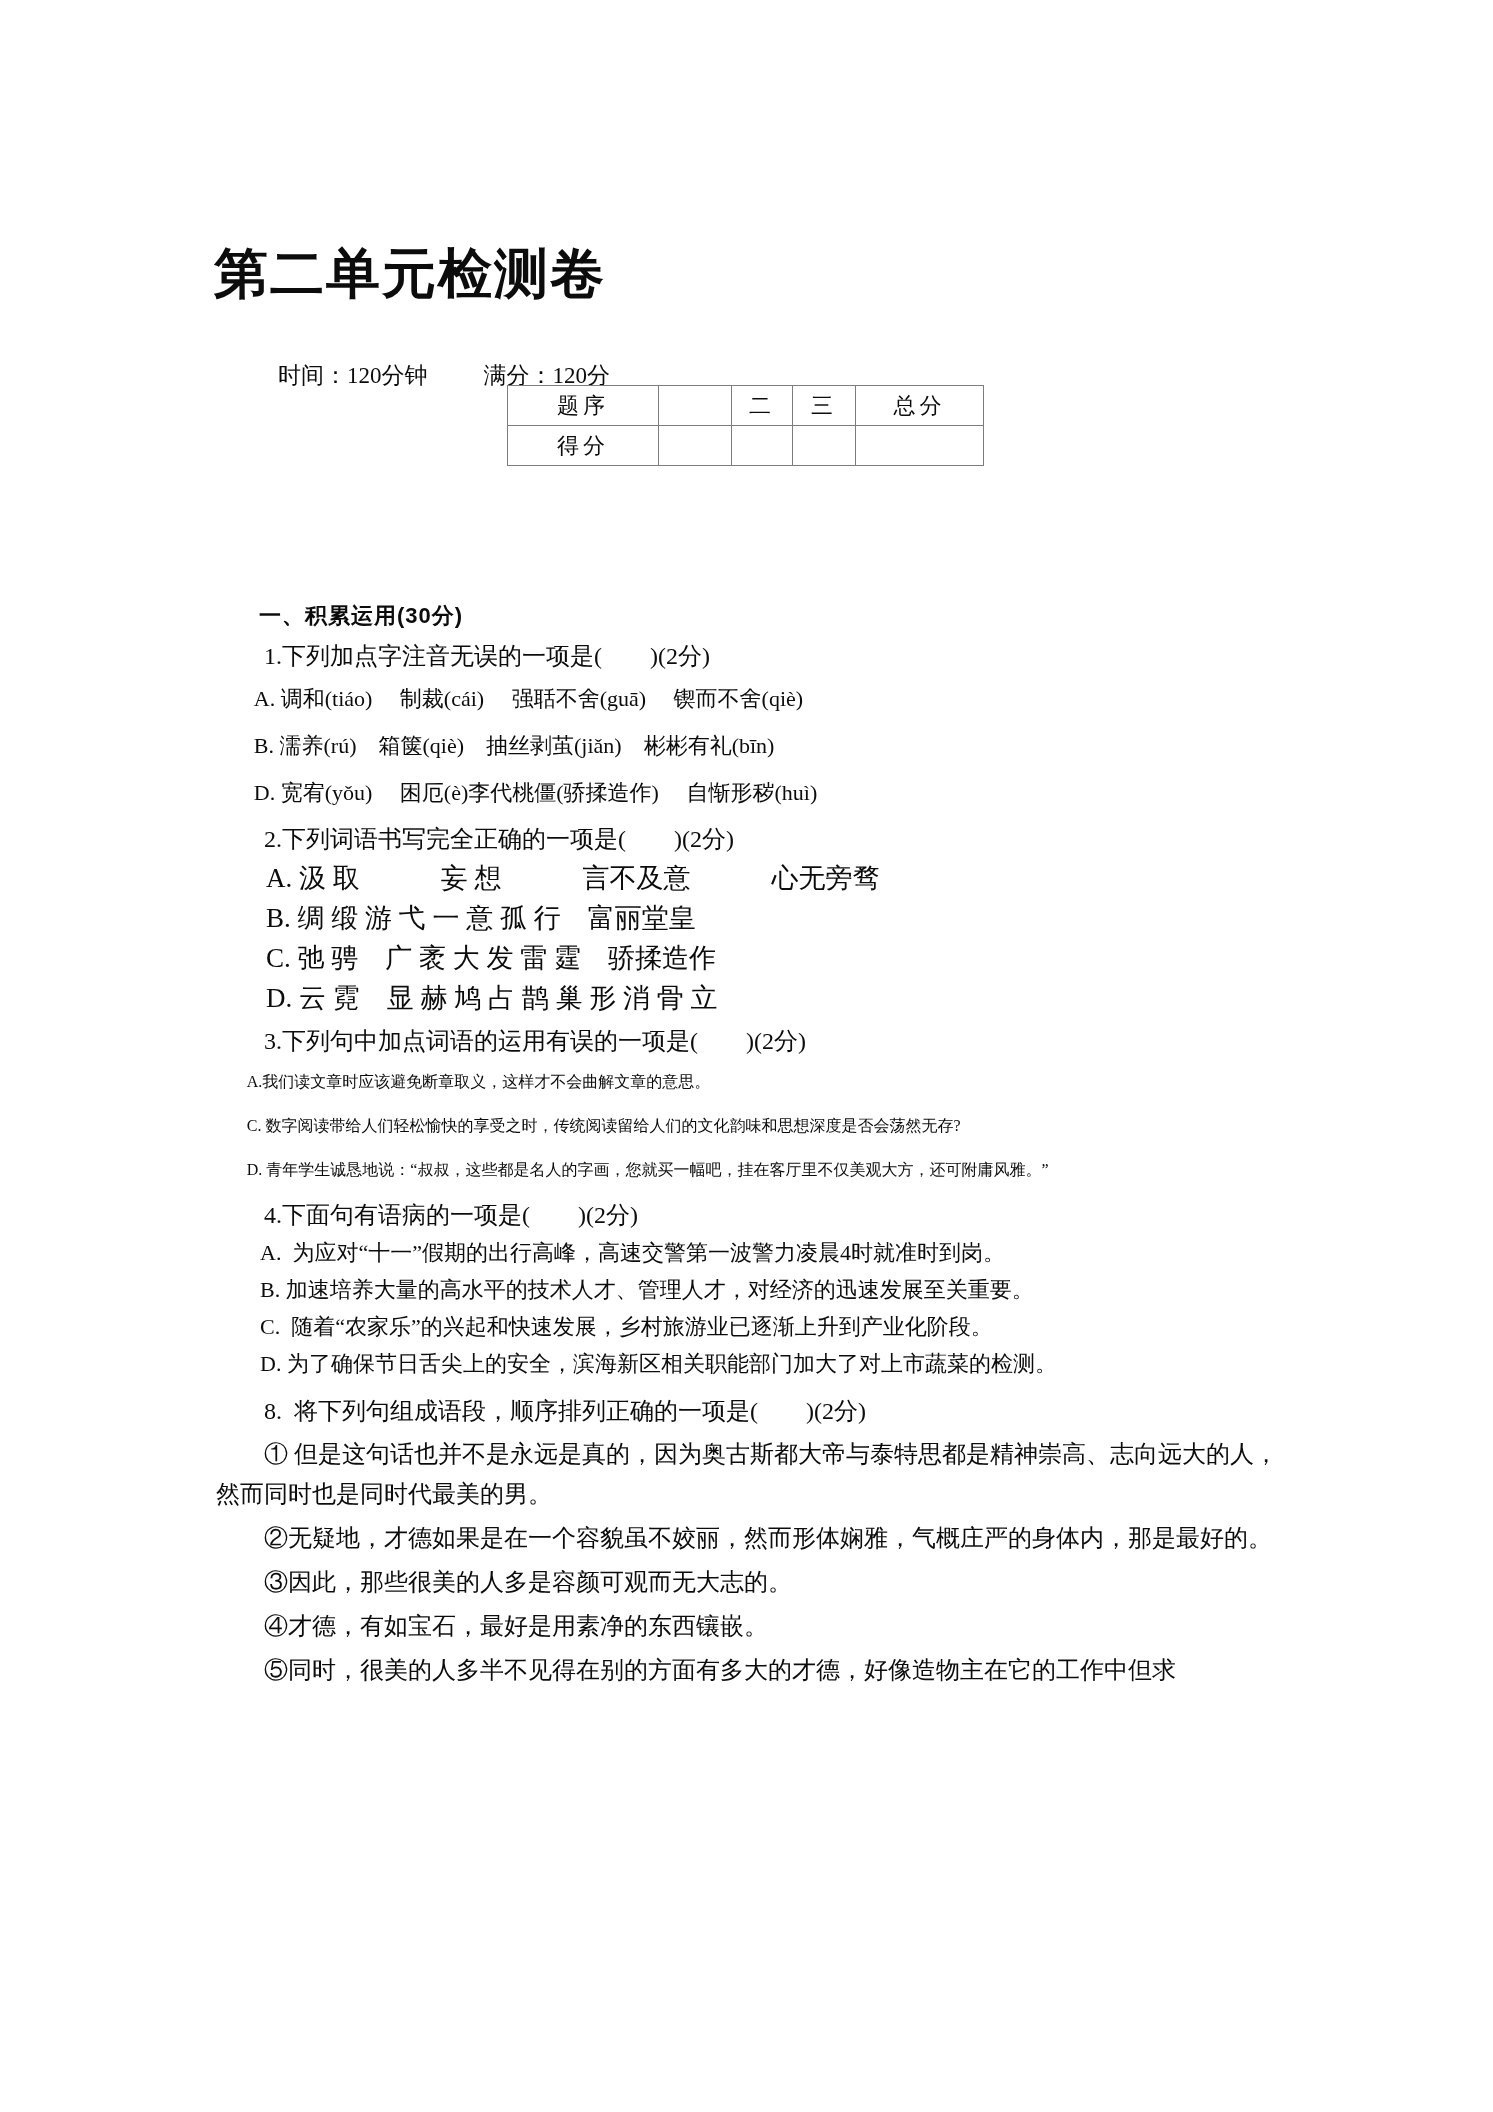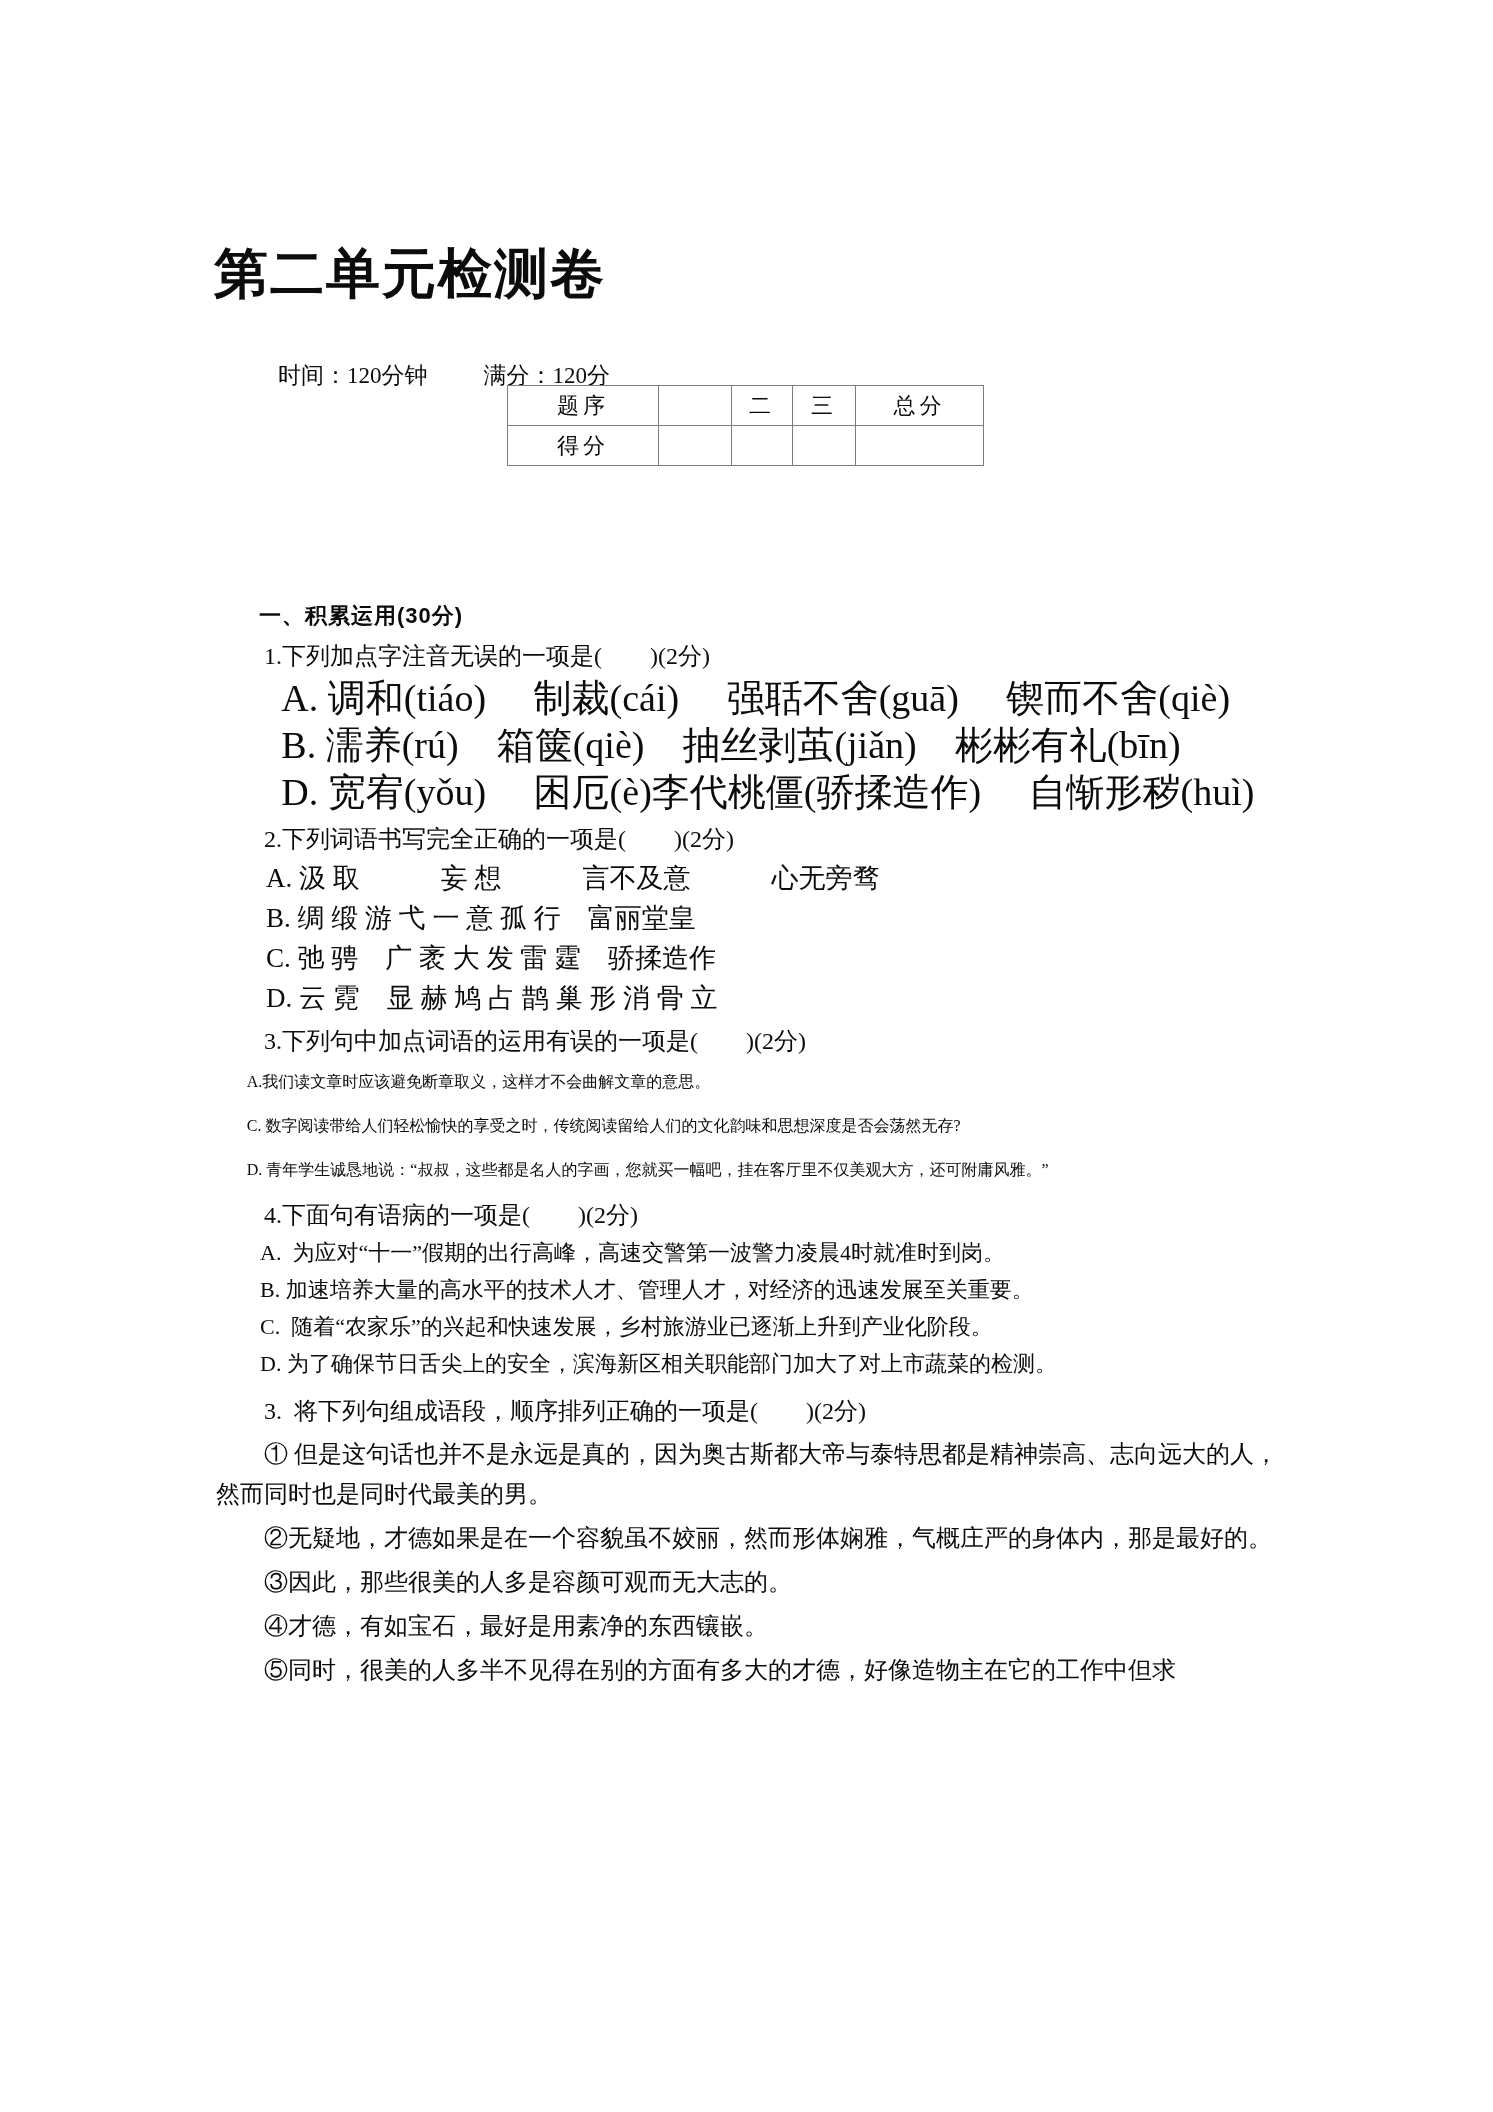--- a/index.html
+++ b/index.html
@@ -57,21 +57,21 @@
   .section-heading {
     font-family: "Liberation Sans", "DejaVu Sans", sans-serif;
     font-weight: bold;
     font-size: 22px;
     line-height: 34px;
     text-indent: 1.95em;
     letter-spacing: 1px;
   }
 
   .stem  { font-size: 24px; line-height: 38px; text-indent: 2em; margin-top: 4px !important; }
-  .q1 .opt { font-size: 38px; line-height: 47px; text-indent: 1.72em; }
+  .q1 .opt { font-size: 22px; line-height: 47px; text-indent: 1.72em; }
   .q2 .opt { font-size: 27px; line-height: 40px; text-indent: 1.85em; }
   .q3 .opt { font-size: 16px; line-height: 44px; text-indent: 1.92em; }
   .q4 .opt { font-size: 22px; line-height: 37px; text-indent: 2em; }
   .q5 .item { font-size: 24px; line-height: 40px; text-indent: 2em; margin-top: 4px !important; }
   .q5 .stem { margin-top: 10px !important; }
 </style>
 </head>
 <body>
 
 <div class="page">
@@ -136,21 +136,21 @@
 
     <div class="q q4">
       <p class="stem">4.下面句有语病的一项是(　　)(2分)</p>
       <p class="opt">A.  为应对“十一”假期的出行高峰，高速交警第一波警力凌晨4时就准时到岗。</p>
       <p class="opt">B. 加速培养大量的高水平的技术人才、管理人才，对经济的迅速发展至关重要。</p>
       <p class="opt">C.  随着“农家乐”的兴起和快速发展，乡村旅游业已逐渐上升到产业化阶段。</p>
       <p class="opt">D. 为了确保节日舌尖上的安全，滨海新区相关职能部门加大了对上市蔬菜的检测。</p>
     </div>
 
     <div class="q q5">
-      <p class="stem">3.  将下列句组成语段，顺序排列正确的一项是(　　)(2分)</p>
+      <p class="stem">8.  将下列句组成语段，顺序排列正确的一项是(　　)(2分)</p>
       <p class="item">① 但是这句话也并不是永远是真的，因为奥古斯都大帝与泰特思都是精神崇高、志向远大的人，然而同时也是同时代最美的男。</p>
       <p class="item">②无疑地，才德如果是在一个容貌虽不姣丽，然而形体娴雅，气概庄严的身体内，那是最好的。</p>
       <p class="item">③因此，那些很美的人多是容颜可观而无大志的。</p>
       <p class="item">④才德，有如宝石，最好是用素净的东西镶嵌。</p>
       <p class="item">⑤同时，很美的人多半不见得在别的方面有多大的才德，好像造物主在它的工作中但求</p>
     </div>
 
   </div>
 </div>
 

